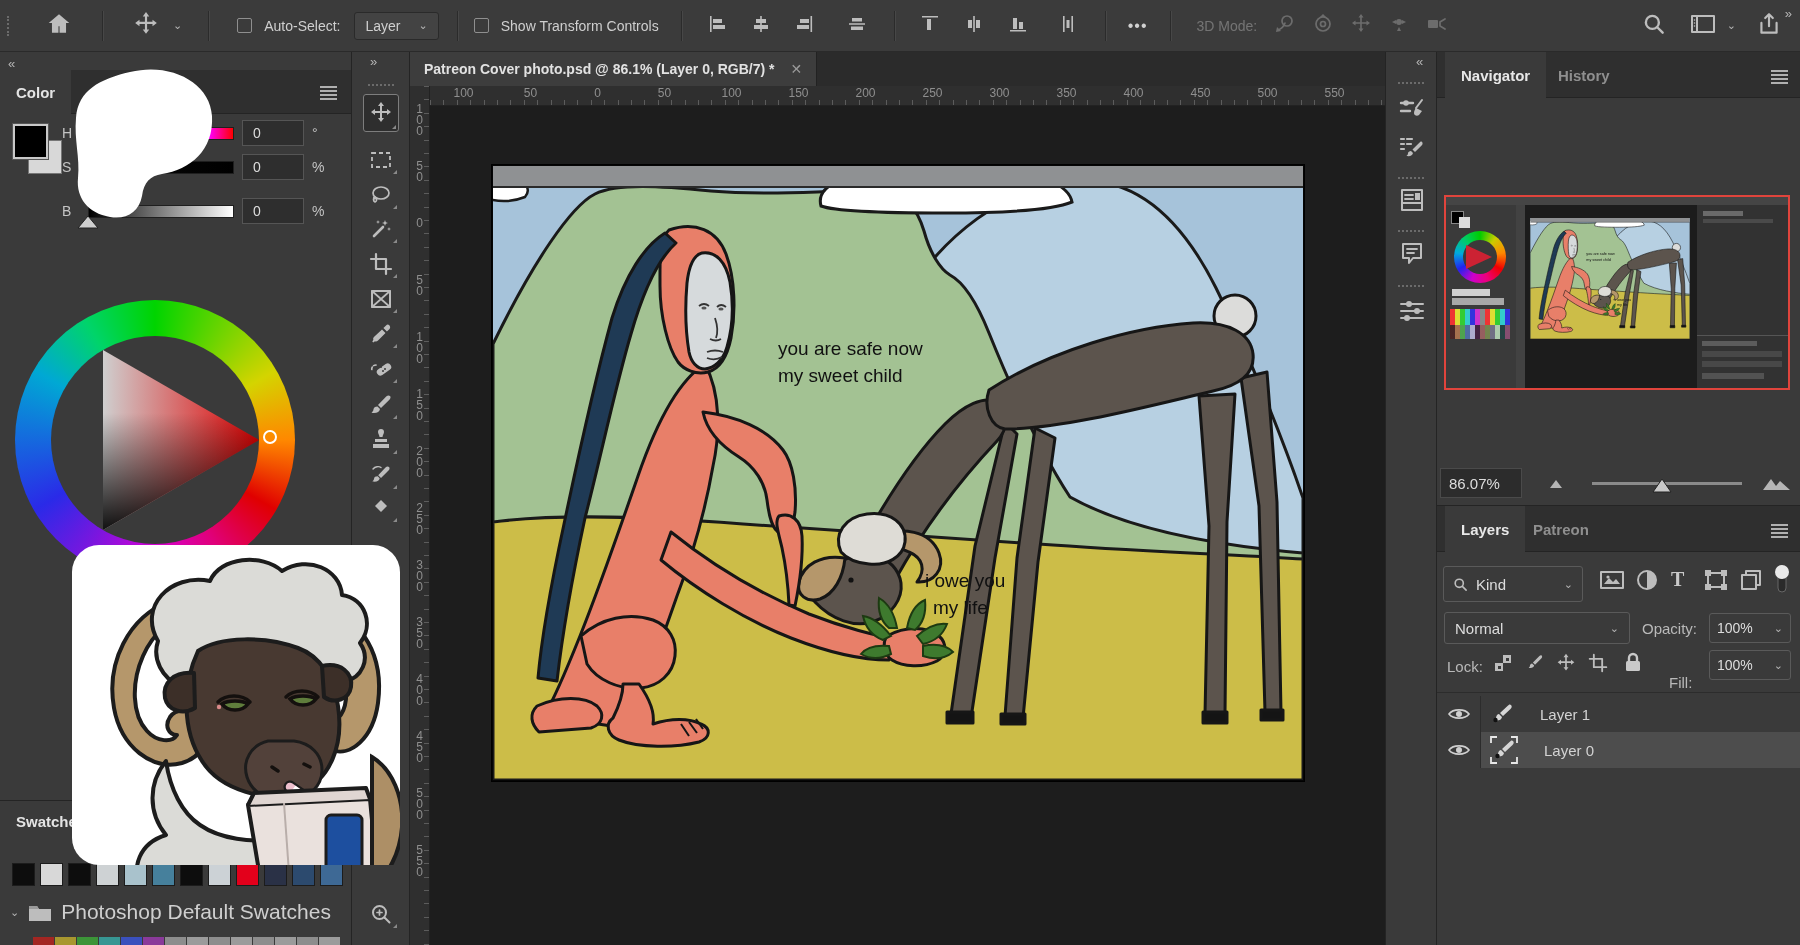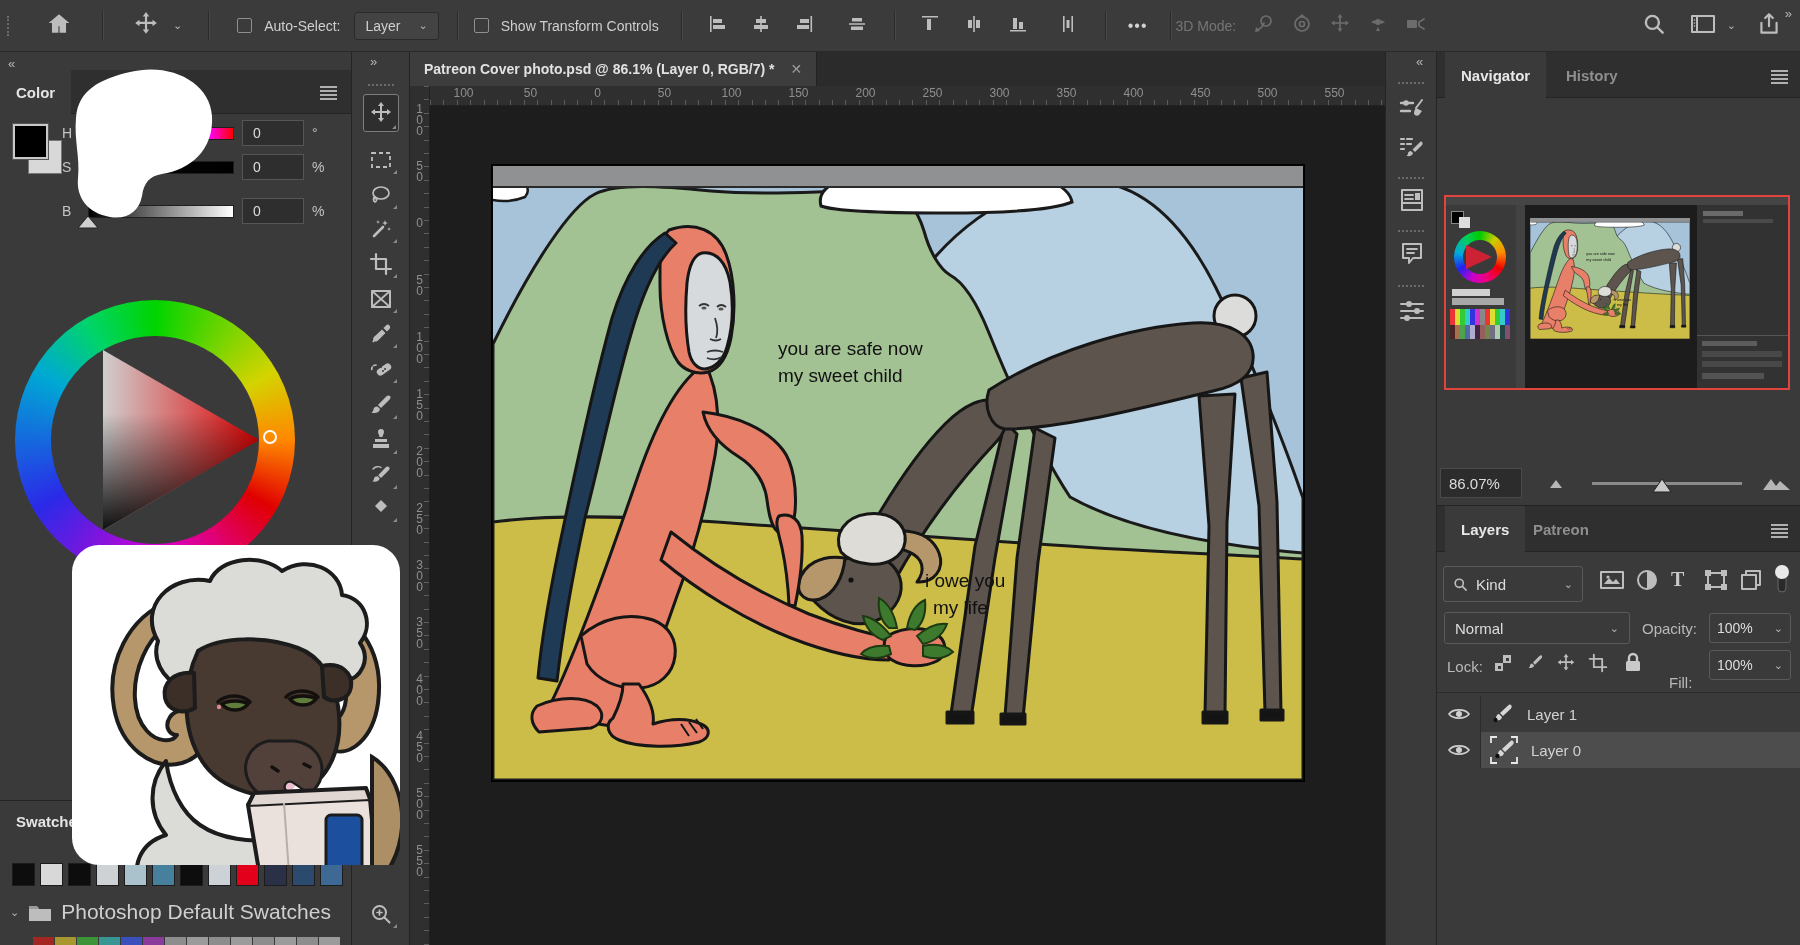--- a/index.html
+++ b/index.html
@@ -80,21 +80,21 @@
   #navzoomrow{left:0;top:412px;width:363px;height:38px;display:flex;align-items:center;}
   #navzoomval{width:82px;height:30px;margin-left:3px;background:#2c2c2c;border:1px solid #4a4a4a;color:#ddd;font-size:15px;display:flex;align-items:center;padding-left:8px;}
   #layersec{left:0;top:453px;width:363px;height:440px;border-top:1px solid var(--bord);}
   .kindbox{position:absolute;left:6px;top:60px;width:140px;height:36px;border:1px solid #5a5a5a;border-radius:3px;display:flex;align-items:center;gap:8px;padding:0 9px;color:#ddd;font-size:15px;}
   .krow-ic{position:absolute;top:62px;}
   .blendbox{position:absolute;left:7px;top:106px;width:186px;height:32px;border:1px solid #5a5a5a;border-radius:3px;display:flex;align-items:center;justify-content:space-between;padding:0 10px;color:#ddd;font-size:15px;}
   .valbox{position:absolute;height:30px;border:1px solid #5a5a5a;border-radius:3px;display:flex;align-items:center;color:#ddd;font-size:14px;padding:0 7px;gap:7px;}
   .rowlbl{position:absolute;font-size:15px;color:#b9b9b9;}
   .lrow{position:absolute;left:0;width:363px;height:36px;display:flex;align-items:center;}
   .lrow .eyecell{width:44px;height:36px;border-right:1px solid #2c2c2c;display:flex;align-items:center;justify-content:center;}
-  .lrow .lname{font-size:15px;color:#d2d2d2;margin-left:12px;}
+  .lrow .lname{font-size:15px;color:#d2d2d2;margin-left:25px;}
   .lrow.on .body{background:#4d4d4d;}
   .lrow .body{flex:1;height:36px;display:flex;align-items:center;padding-left:8px;}
   
   #sticker{left:72px;top:545px;}
   #blob{left:68px;top:60px;}
 </style>
 </head>
 <body>
 
 <div id="topbar">
@@ -144,21 +144,21 @@
   <span style="margin-left:22px"><svg width="22" height="22" viewBox="0 0 22 22">
         <path class="icf" d="M3 17h16v1.6H3zM6 5h4v11H6zM12 9h4v7h-4z"></path>
       </svg></span>
   <span style="margin-left:28px"><svg width="22" height="22" viewBox="0 0 22 22">
         <path class="icf" d="M6 3h1.6v16H6zM14.4 3H16v16h-1.6zM9.5 7h3v8h-3z"></path>
       </svg></span>
   <div class="sep" style="margin-left:26px"></div>
   <span style="margin-left:22px;color:#d0d0d0;font-size:16px;letter-spacing:1px;">•••</span>
   <div class="sep" style="margin-left:22px"></div>
   <div class="dimgrp" style="display:flex;align-items:center;">
-    <span class="lbl" style="margin-left:5px">3D Mode:</span>
+    <span class="lbl" style="margin-left:26px">3D Mode:</span>
     <span style="margin-left:16px"><svg width="24" height="24" viewBox="0 0 24 24">
           <circle class="ic" cx="14" cy="9" r="5"></circle>
           <path class="ic" d="M5 18c3-1 6-4 7-7"></path>
           <path class="icf" d="M3 20l5-1-4-4z"></path>
         </svg></span>
     <span style="margin-left:14px"><svg width="24" height="24" viewBox="0 0 24 24">
           <circle class="ic" cx="12" cy="12" r="7"></circle>
           <circle class="ic" cx="12" cy="12" r="2.5"></circle>
           <path class="icf" d="M12 2l3 3h-6z"></path>
         </svg></span>
@@ -462,21 +462,21 @@
         <circle class="icf" cx="19" cy="15" r="3"></circle>
         <circle class="icf" cx="9" cy="22" r="3"></circle>
       </svg>
     </div>
 </div>
 
 <div id="rpanels" class="abs">
 
   <div class="rtabstrip">
     <span class="rtab on" style="left:8px">Navigator</span>
-    <span class="rtab off" style="left:113px">History</span>
+    <span class="rtab off" style="left:105px">History</span>
     <span class="hamburger" style="position:absolute;right:12px;top:18px">
         <i></i>
         <i></i>
         <i></i>
         <i></i>
       </span>
     <span class="collapse" style="right:10px;top:-46px">»</span>
   </div>
   <div id="navthumb" class="abs">
 

